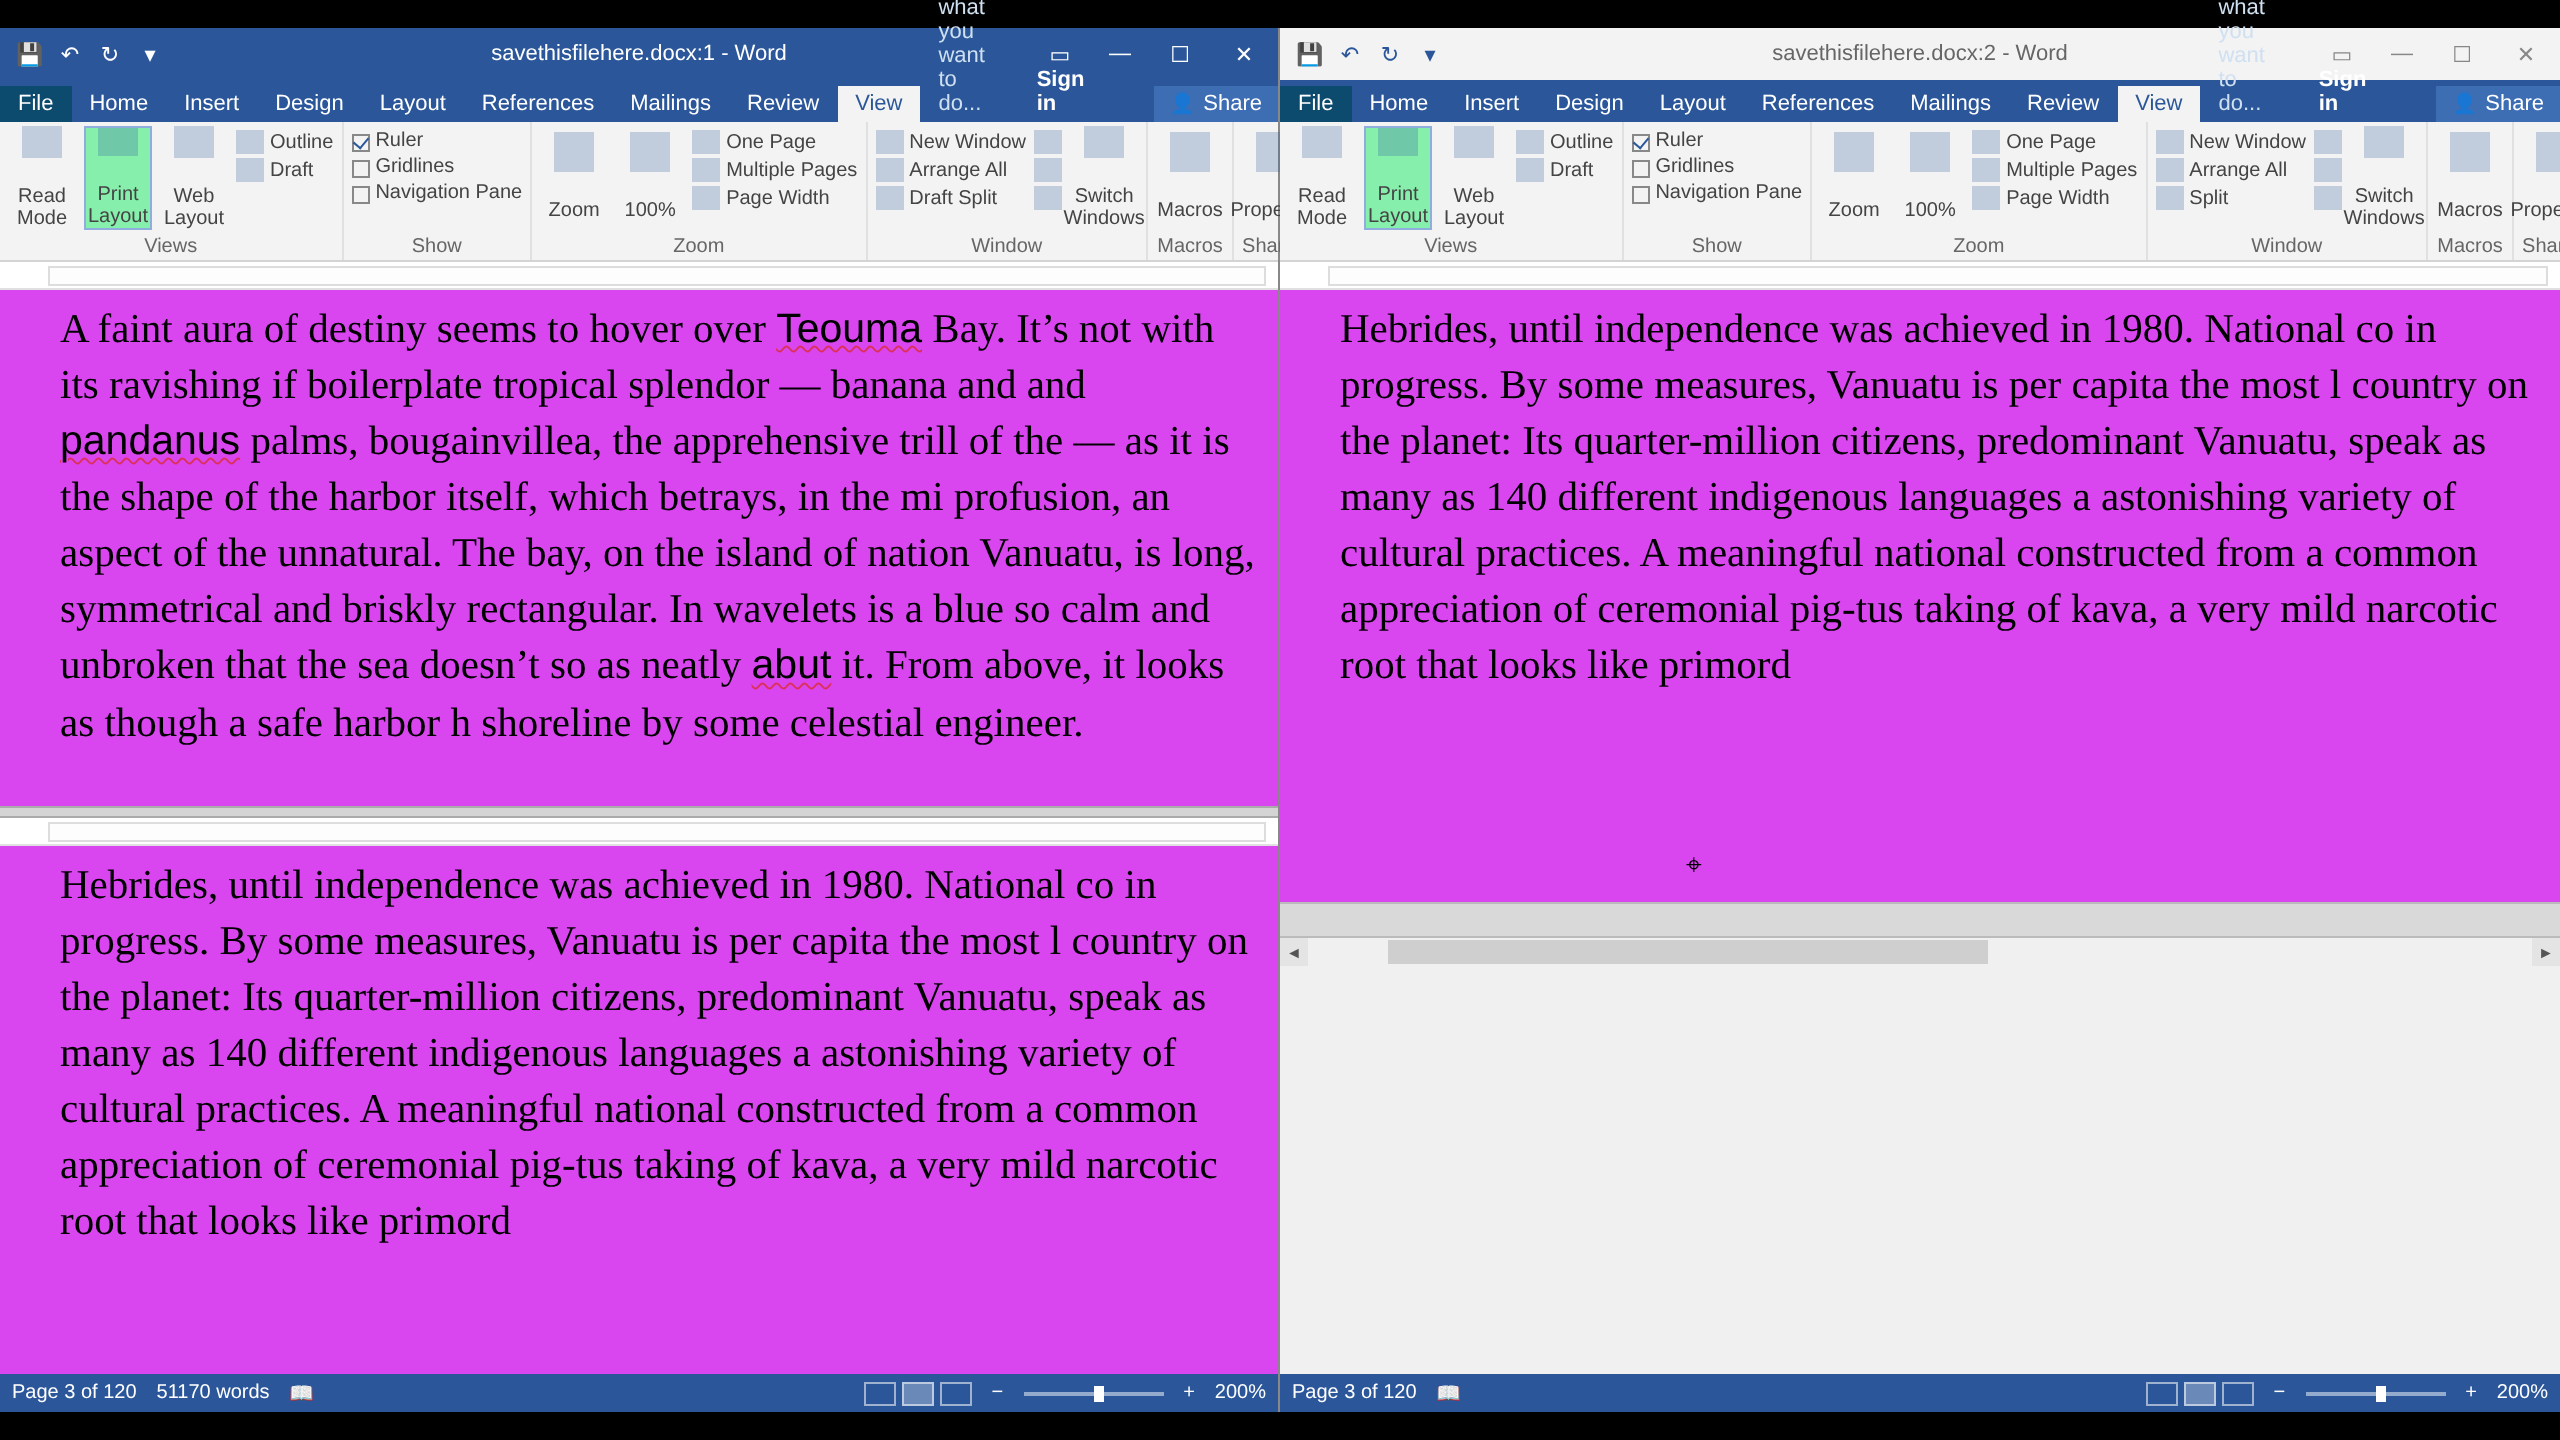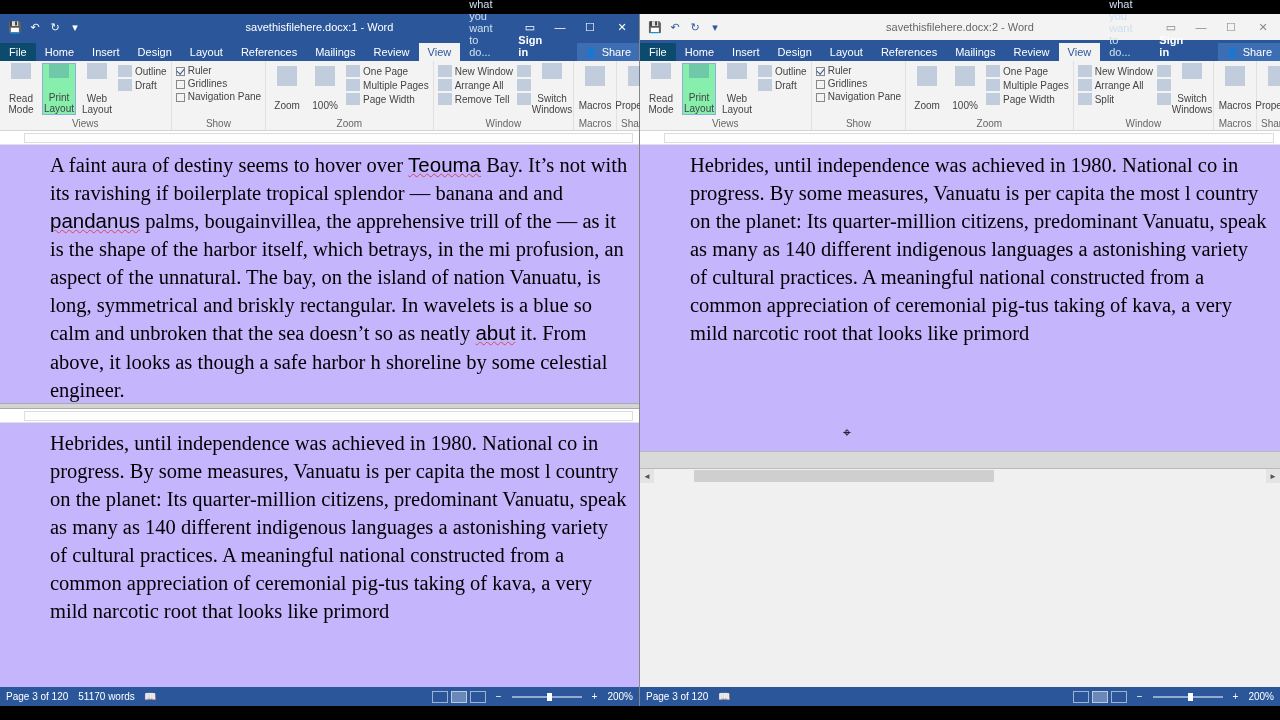--- a/index.html
+++ b/index.html
@@ -42,21 +42,21 @@
 .chk.on::after { content:""; position:absolute; left:1px; top:-1px; width:4px; height:6px; border:solid #2b579a; border-width:0 1.5px 1.5px 0; transform:rotate(40deg); }
 .mini { width:14px; height:12px; background:#2b579a; opacity:.25; display:inline-block; }
 .layoutbtn.active { background:#86efac; border:1px solid #8faede; }
 
 
 .ruler { height:14px; background:#fff; border-bottom:1px solid #e0e0e0; position:relative; overflow:hidden; }
 .rinner { position:absolute; left:24px; right:6px; top:2px; height:10px; background:#fdfdfd; border:1px solid #ddd; }
 
 
 .docarea { flex:1; display:flex; flex-direction:column; overflow:hidden; background:#f0f0f0; }
-.pane { background:#c4b5fd; overflow:hidden;padding-left:20px; }
+.pane { background:#d946ef; overflow:hidden; }
 .doctext { font-family:Georgia,"Times New Roman",serif; font-size:20.5px; line-height:1.37; color:#000; padding:6px 10px 8px 30px; }
 .err { text-decoration:underline wavy rgba(220,40,40,.75); text-decoration-thickness:1px; }
 .pgap { height:18px; background:#d9d9d9; border-top:1px solid #bbb; border-bottom:1px solid #bbb; }
 
 
 .status { height:19px; background:#2b579a; color:#fff; font-size:10px; display:flex; align-items:center; padding:0 6px; gap:10px; }
 .status .sp { flex:1; }
 .viewctl { display:flex; align-items:center; gap:3px; }
 .vbtn { width:16px; height:12px; border:1px solid rgba(255,255,255,.55); }
 .vbtn.on { background:rgba(255,255,255,.3); }
@@ -188,21 +188,21 @@
           <div class="row">
               <span class="mini"></span>
               <span>New Window</span>
             </div>
           <div class="row">
               <span class="mini"></span>
               <span>Arrange All</span>
             </div>
           <div class="row">
               <span class="mini"></span>
-              <span>Remove Tell</span>
+              <span>Draft Split</span>
             </div>
         </div>
         <div class="stack">
           <div class="row">
               <span class="mini"></span>
             </div>
           <div class="row">
               <span class="mini"></span>
             </div>
           <div class="row">

